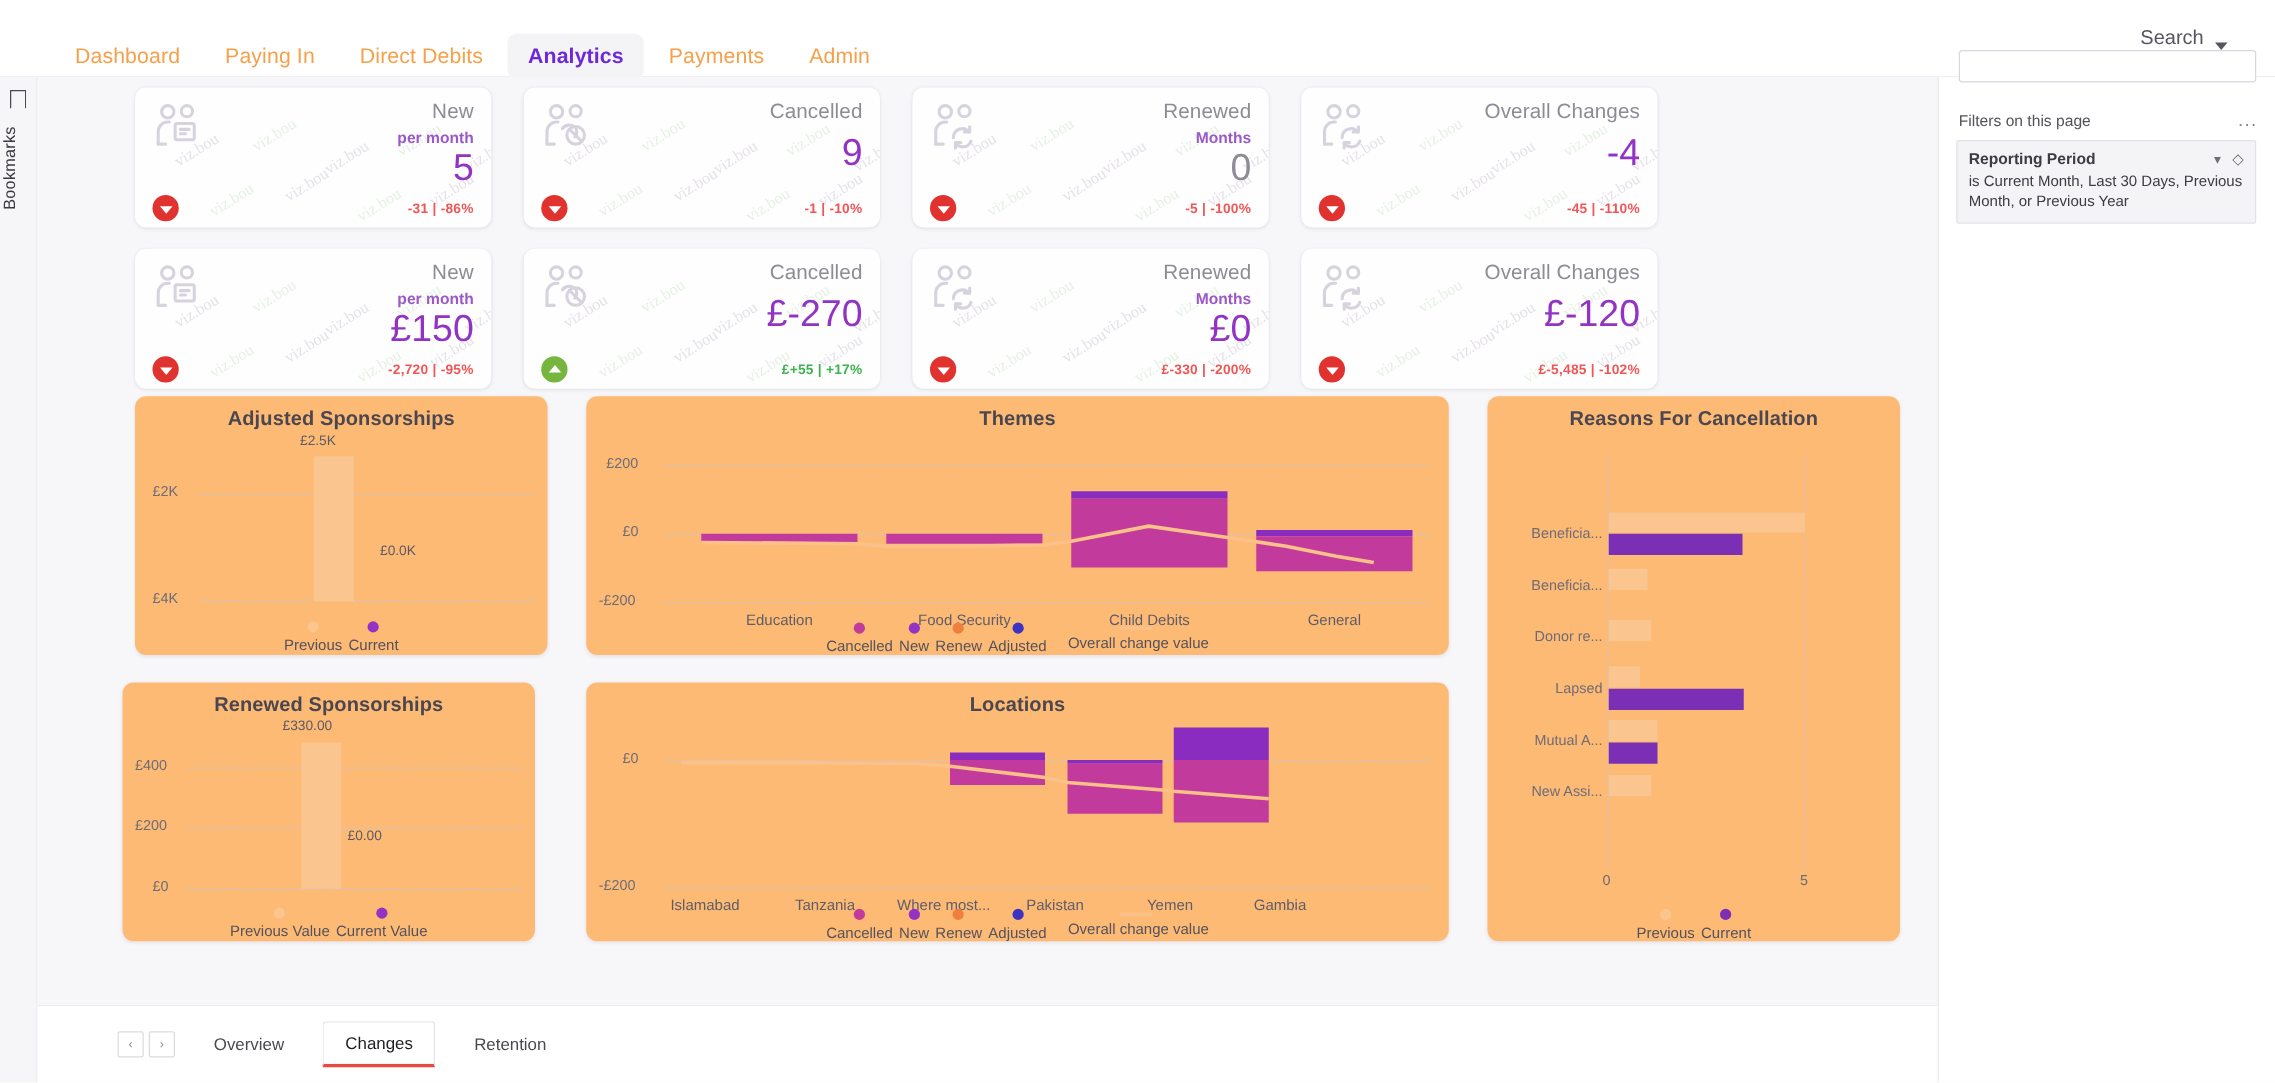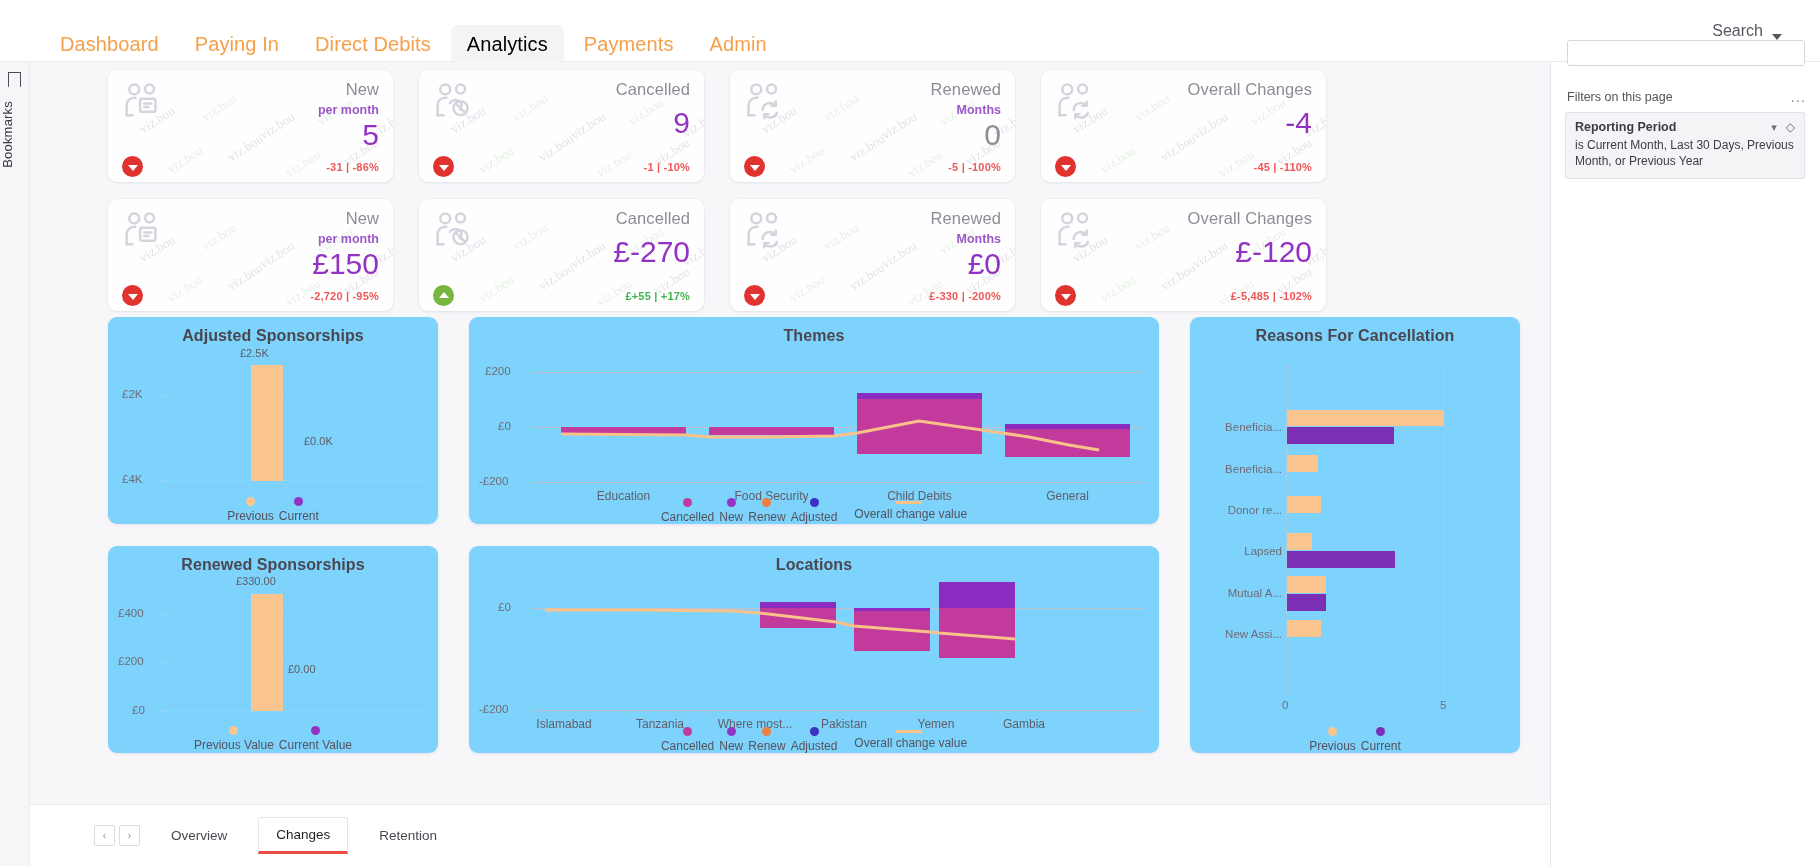--- a/index.html
+++ b/index.html
@@ -12,24 +12,24 @@
   .app { position: relative; width: 1820px; height: 866px; background:#ffffff; }
 
   
   .topnav {
     position: absolute; top:0; left:0; width:1820px; height:62px;
     background:#ffffff; display:flex; align-items:center;
     border-bottom:1px solid #eceaf0;
   }
   .nav-left { display:flex; align-items:center; margin-left:44px; gap:4px; }
   .nav-item {
-    font-size:20px; color:#f5a04a; padding:8px 16px; border-radius:7px;
+    font-size:17px; color:#f5a04a; padding:8px 16px; border-radius:7px;
     white-space:nowrap; cursor:pointer; letter-spacing:.1px;margin-top:28px;
   }
-  .nav-item.active { background:#f4f3f6; color:#000000; font-weight:normal; }
+  .nav-item.active { background:#f4f3f6; color:#6d28d9; font-weight:bold; }
   .nav-right { margin-left:auto; margin-right:38px; display:flex; align-items:flex-end; gap:9px; }
   .search-label { font-size:16px; color:#585561; }
   .caret { width:0;height:0;border-left:5px solid transparent;border-right:5px solid transparent;border-top:6px solid #585561; }
 
   
   .rail {
     position:absolute; left:0; top:62px; width:30px; height:804px;
     background:#f6f5f8; border-right:1px solid #eceaf0;
   }
   .rail-icon { margin:10px auto 0; width:13px; height:15px; position:relative; }
@@ -86,21 +86,21 @@
     display:flex; align-items:center; justify-content:center;
   }
   .arrow.down { background:#e0322f; }
   .arrow.up { background:#76b53e; }
   .arrow i { display:block; width:0;height:0;border-left:5px solid transparent;border-right:5px solid transparent; }
   .arrow.down i { border-top:6px solid #fff; margin-top:2px; }
   .arrow.up i { border-bottom:6px solid #fff; margin-bottom:2px; }
 
   
   .viz {
-    position:absolute; background:#7dd3fc; border-radius:9px;
+    position:absolute; background:#fdba74; border-radius:9px;
     box-shadow:0 1px 3px rgba(80,70,100,.10);
   }
   .viz-title {
     text-align:center; font-size:16px; font-weight:bold; color:#4a4750;
     padding-top:10px; letter-spacing:.1px;
   }
   .axis-lbl { position:absolute; font-size:11.5px; color:#6f6c77; white-space:nowrap; }
   .gridline { position:absolute; border-top:1px dotted #c9c5d2; }
   .vgridline { position:absolute; border-left:1px dotted #c9c5d2; }
   .bar { position:absolute; }
@@ -431,21 +431,21 @@
             <i class="dot" style="background:#fac58e"></i>
             <span>Previous</span>
           </span>
         <span class="lg">
             <i class="dot" style="background:#9333c4"></i>
             <span>Current</span>
           </span>
       </div>
     </div>
 
-    <div class="viz" style="left:78px; top:484px; width:330px; height:207px;">
+    <div class="viz" style="left:68px; top:484px; width:330px; height:207px;">
       <div class="viz-title">Renewed Sponsorships</div>
       <div class="gridline" style="left:52px; top:68px; width:268px;"></div>
       <div class="gridline" style="left:52px; top:116px; width:268px;"></div>
       <div class="gridline" style="left:52px; top:165px; width:268px;"></div>
       <div class="axis-lbl" style="left:10px; top:61px;">£400</div>
       <div class="axis-lbl" style="left:10px; top:109px;">£200</div>
       <div class="axis-lbl" style="left:24px; top:158px;">£0</div>
       <div class="dlabel" style="left:128px; top:29px;">£330.00</div>
       <div class="bar" style="left:143px; top:48px; width:32px; height:117px; background:#fac58e;"></div>
       <div class="dlabel" style="left:180px; top:117px;">£0.00</div>

